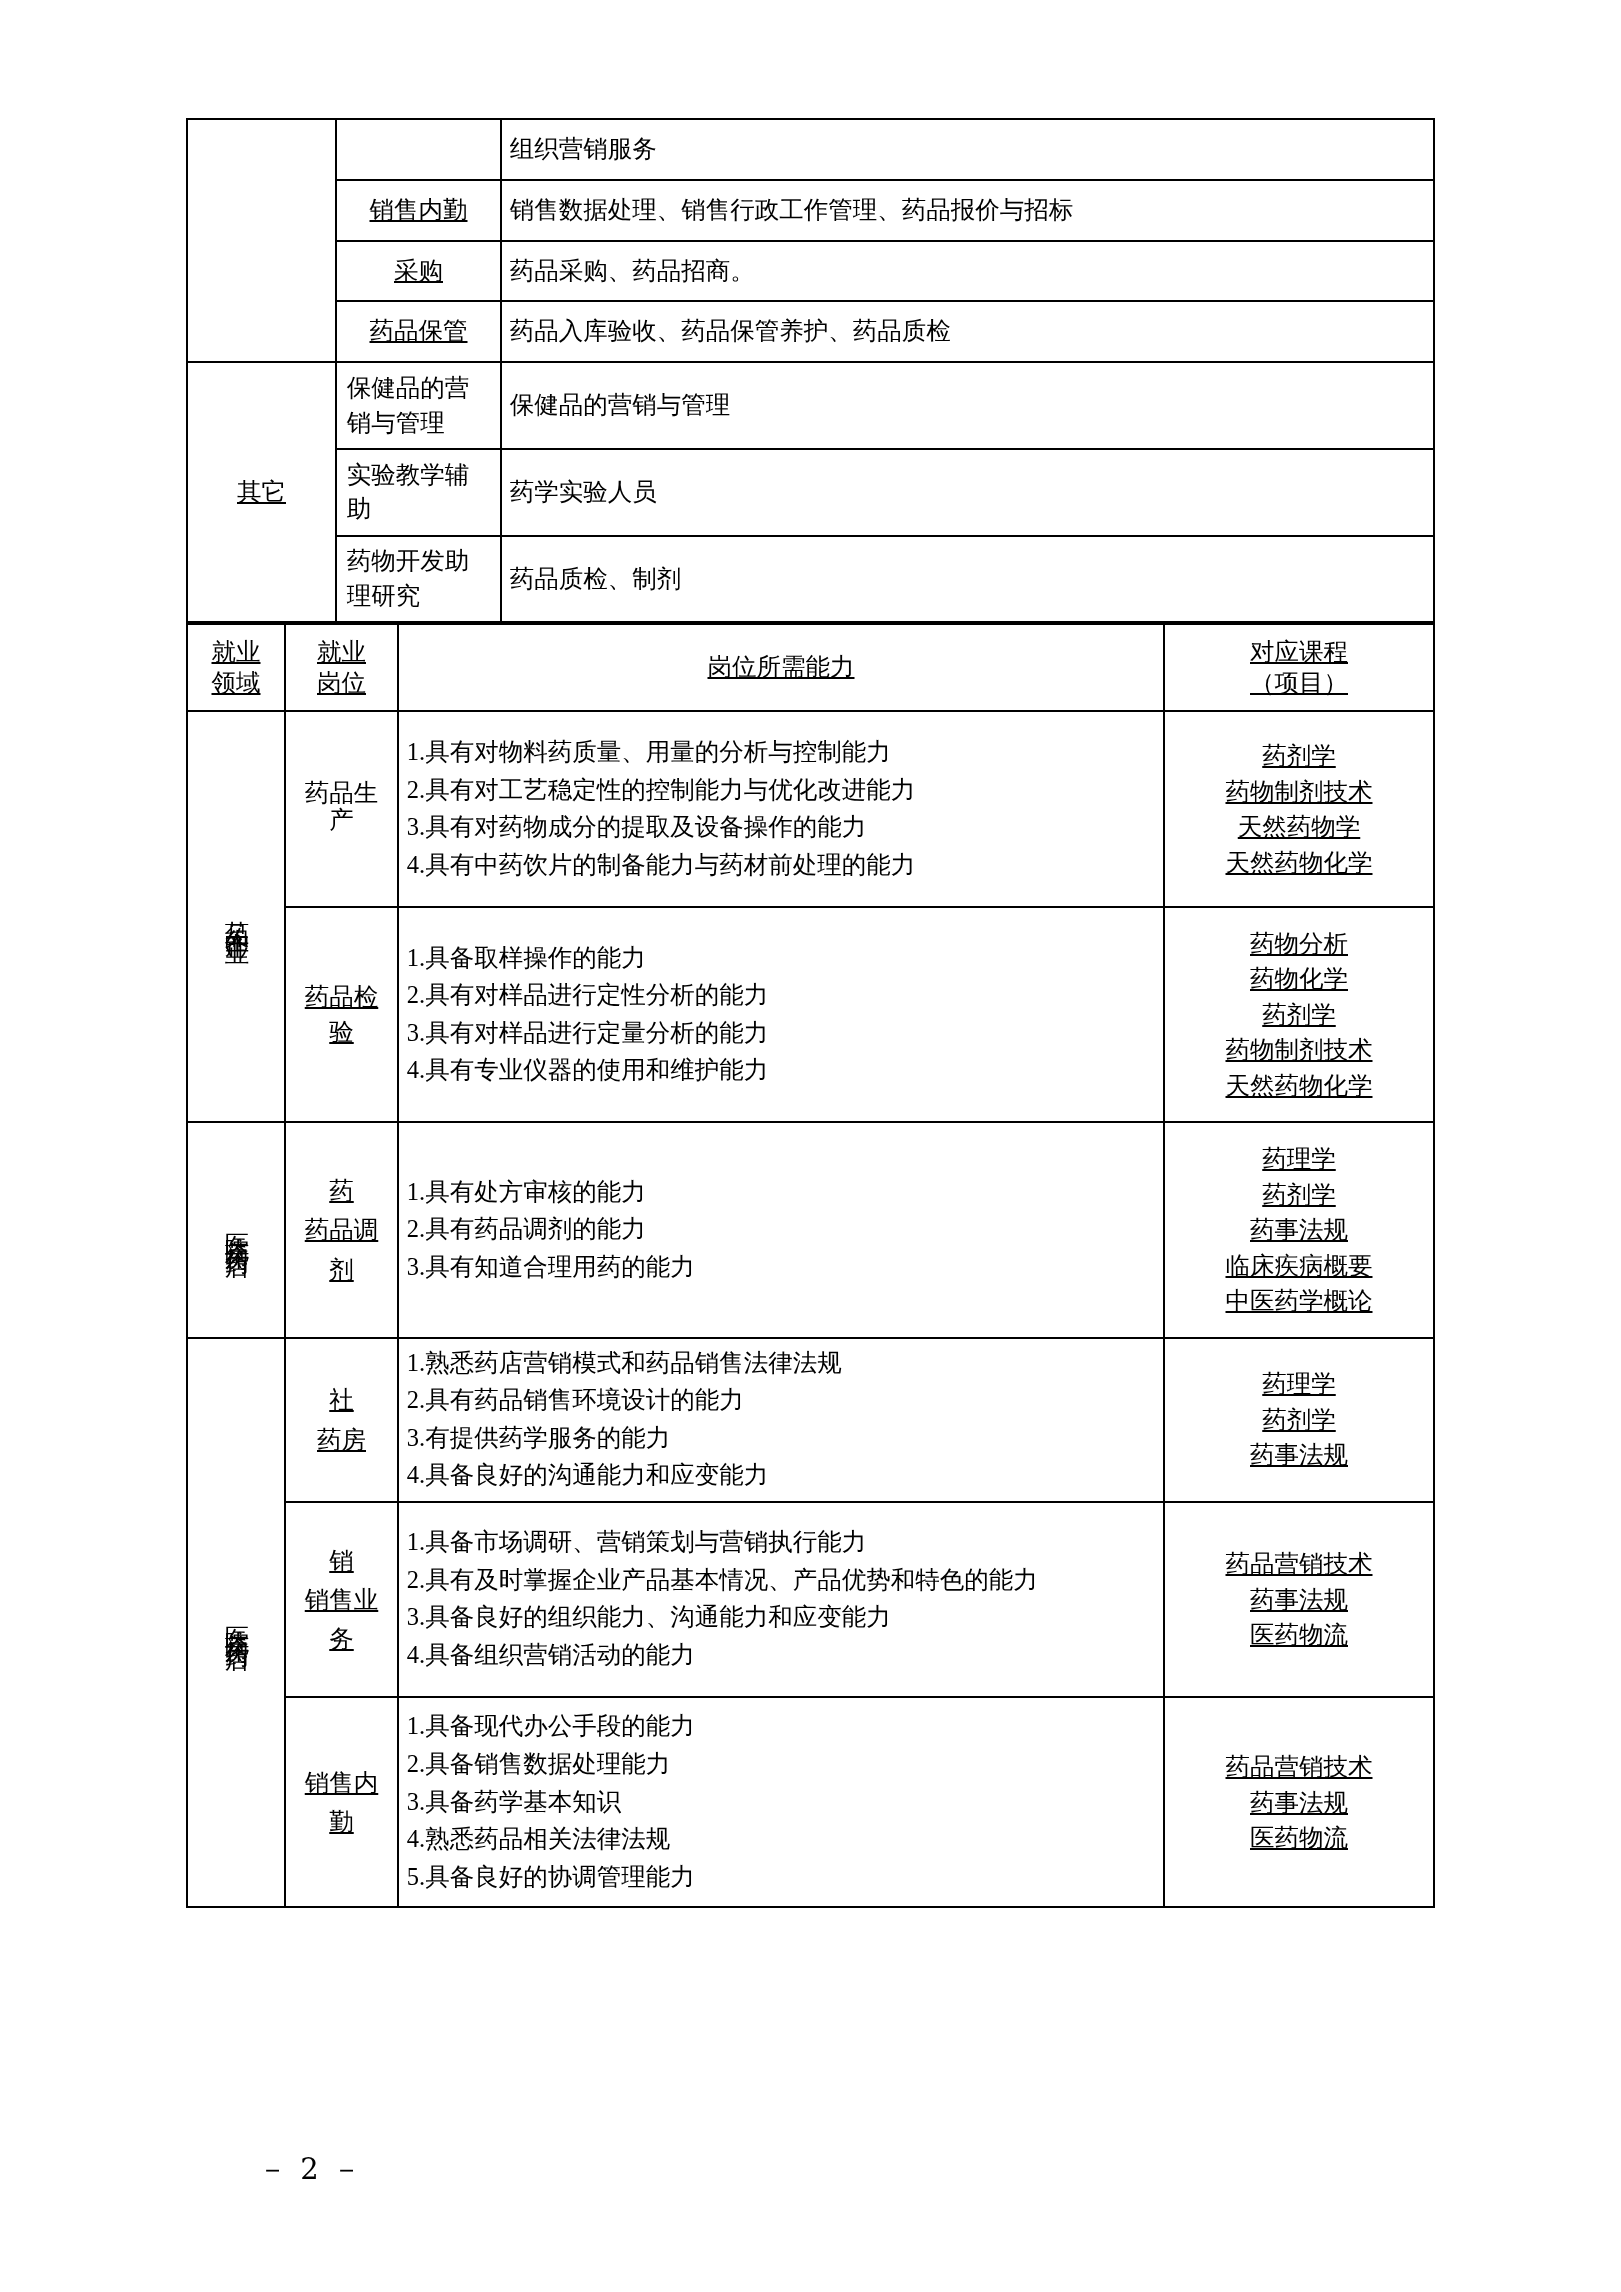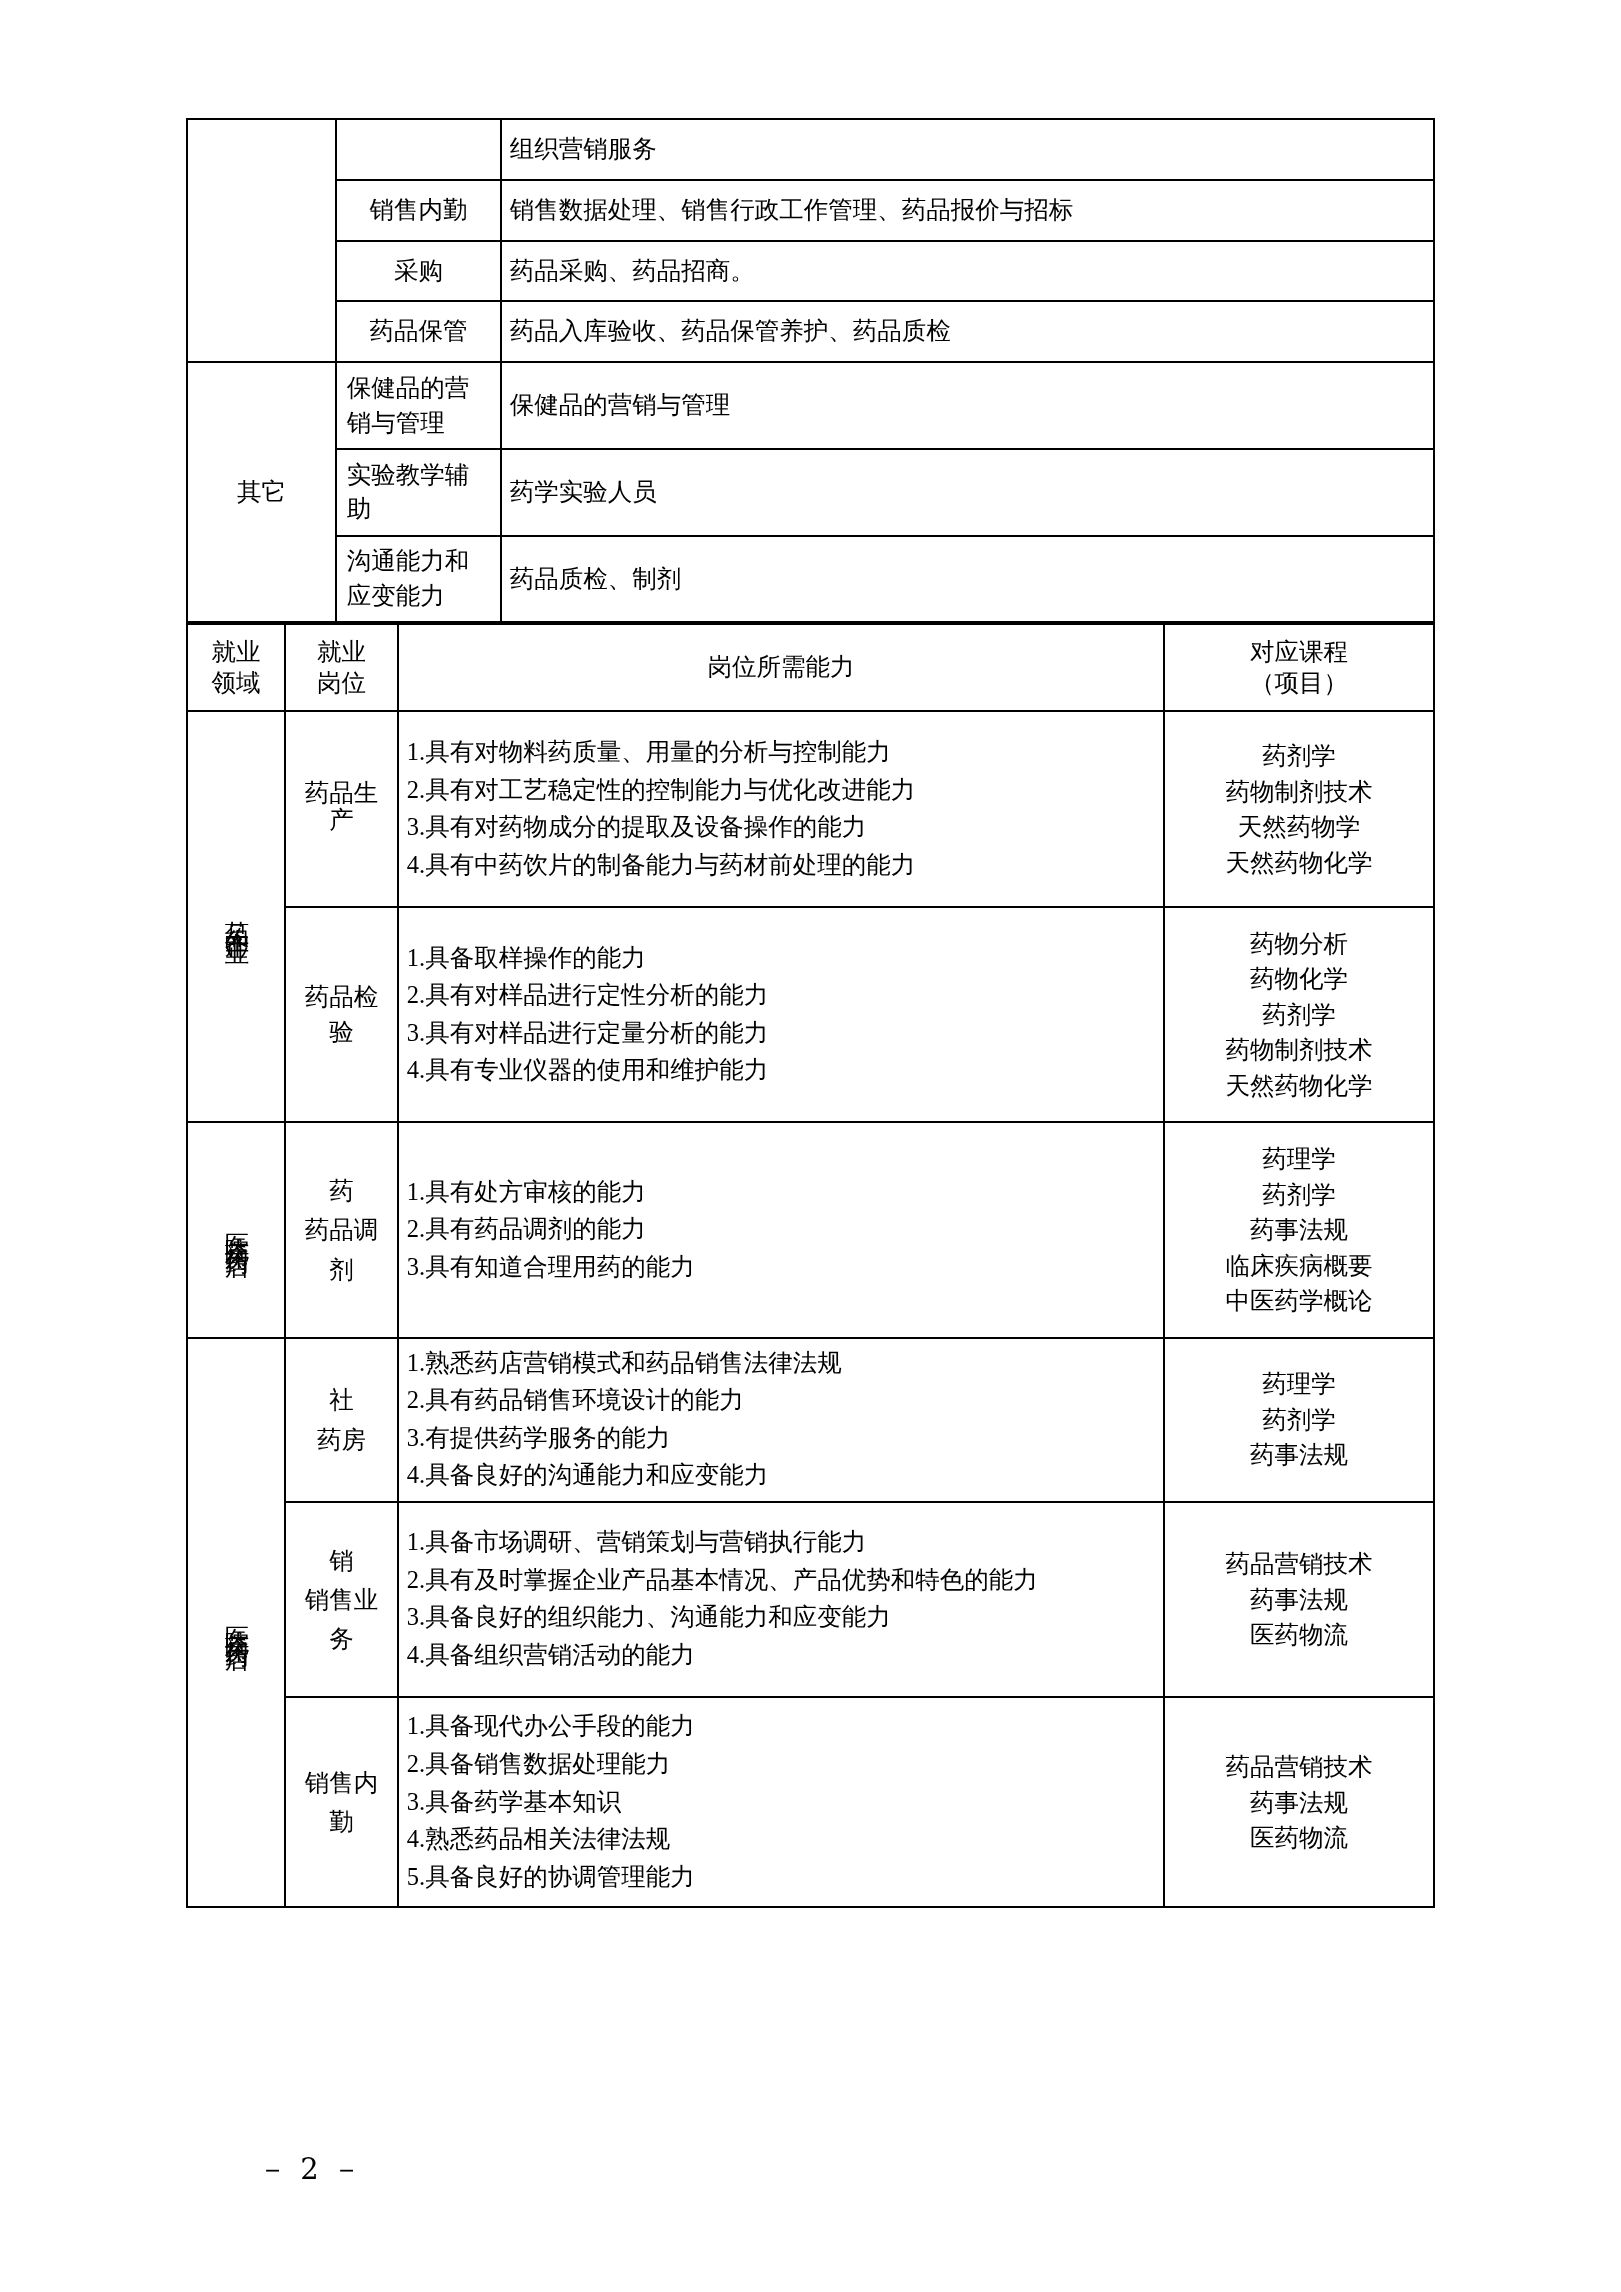--- a/index.html
+++ b/index.html
@@ -38,21 +38,21 @@
   .vert {
     text-align: center;
   }
   .vert-inner {
     writing-mode: vertical-rl;
     text-orientation: upright;
     display: inline-block;
     letter-spacing: 3.9px;
     line-height: 1.1;
   }
-  .ctr { text-align: center; }
+  .ctr { text-align: center; text-decoration: underline; }
   .lft { text-align: left; }
 
   
   #table-duties td { height: 47px; }
   .cell-pad-narrow { padding-left: 9.8px; padding-right: 9.8px; }
 
   .section-heading {
     font-size: 30px;
     font-weight: normal;
     letter-spacing: 1px;
@@ -124,21 +124,21 @@
       <tr>
         <td rowspan="3" class="ctr">其它</td>
         <td class="lft cell-pad-narrow" style="height:73px">保健品的营销与管理</td>
         <td class="lft">保健品的营销与管理</td>
       </tr>
       <tr>
         <td class="lft cell-pad-narrow" style="height:73px">实验教学辅助</td>
         <td class="lft">药学实验人员</td>
       </tr>
       <tr>
-        <td class="lft cell-pad-narrow" style="height:73px">沟通能力和应变能力</td>
+        <td class="lft cell-pad-narrow" style="height:73px">药物开发助理研究</td>
         <td class="lft">药品质检、制剂</td>
       </tr>
     </tbody>
   </table>
 
 
   <table id="table-ability">
     <colgroup>
       <col style="width:98px">
       <col style="width:113px">

